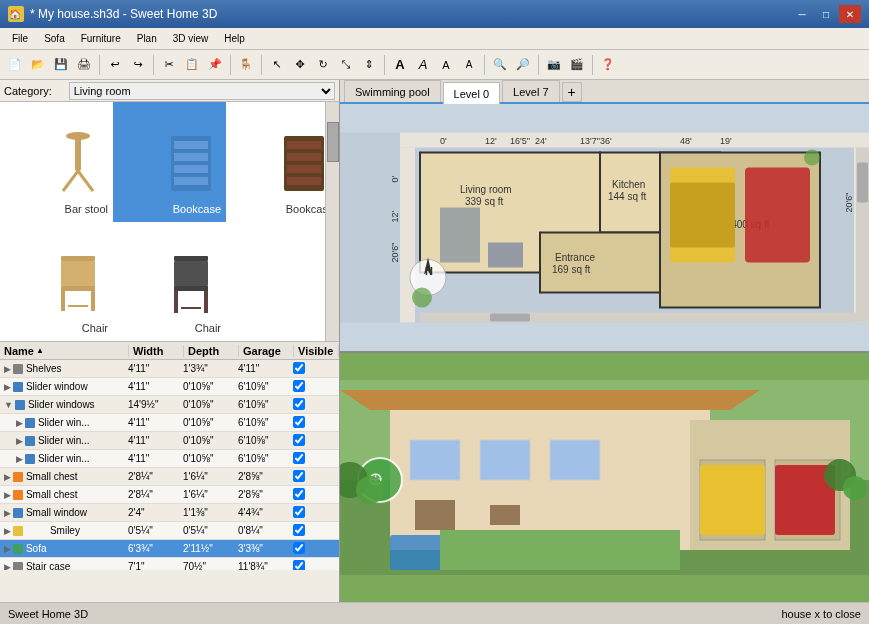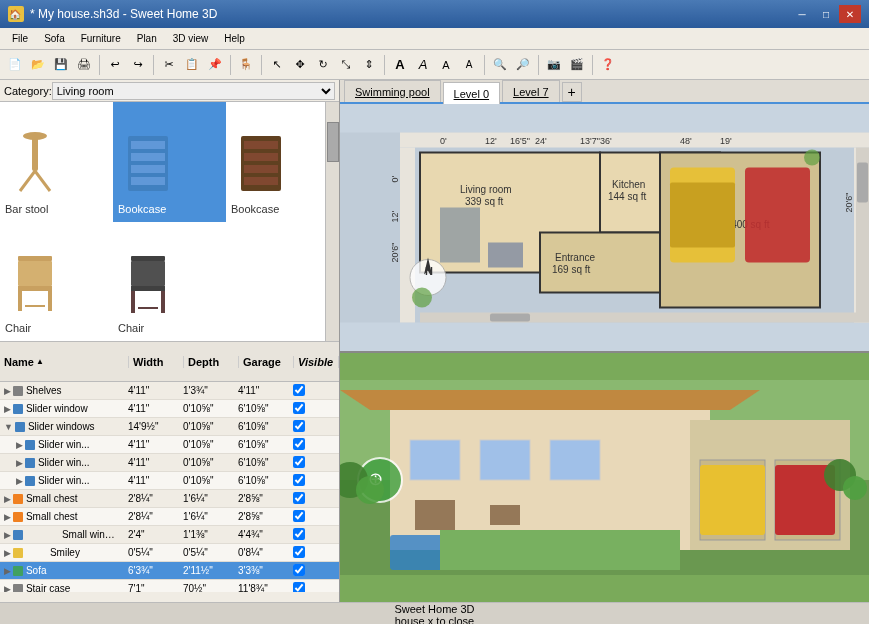--- a/index.html
+++ b/index.html
@@ -107,21 +107,21 @@
     #left-panel {
       width: 340px;
       display: flex;
       flex-direction: column;
       border-right: 1px solid #999;
       background: #f0ece4;
     }
     .furniture-item {
       display: flex;
       flex-direction: column;
-      align-items: flex-start;
+      align-items: flex-end;
       justify-content: flex-end;
       padding: 8px 4px 6px;
       border: 1px solid transparent;
       cursor: pointer;
     }
     .furniture-item.selected { background: #4a90d9; }
     .furniture-item.selected .item-label { color: white; }
     .furniture-thumb {
       width: 60px;
       height: 70px;
@@ -193,21 +193,20 @@
       height: 22px;
       padding: 0 10px;
       display: flex;
       align-items: center;
       font-size: 11px;
       cursor: pointer;
       border: 1px solid #bbb;
       border-bottom: none;
       background: #e0dcd4;
       margin-right: 2px;
-      text-decoration: underline;
     }
     .tab.active {
       background: white;
       border-bottom: 1px solid white;
       margin-bottom: -1px;
       z-index: 1;
     }
 
     
     #floorplan {
@@ -290,21 +289,21 @@
   <button class="toolbar-btn">📷</button>
   <button class="toolbar-btn">🎬</button>
   <div class="toolbar-sep"></div>
   <button class="toolbar-btn">❓</button>
 </div>
 
 <div style="display:flex; height: calc(624px - 28px - 22px - 30px - 22px);">
 
   <div id="left-panel">
 
-    <div style="height:22px; background:#f0ece4; display:flex; align-items:center; padding:0 4px; gap:0; border-bottom:1px solid #bbb;">
+    <div style="height:22px; background:#f0ece4; display:flex; align-items:center; padding:0 4px; gap:17px; border-bottom:1px solid #bbb;">
       <span>Category:</span>
       <select style="flex:1; height:18px; font-size:11px; border:1px solid #bbb;">
         <option>Living room</option>
         <option>Bedroom</option>
         <option>Kitchen</option>
         <option>Bathroom</option>
       </select>
     </div>
 
 
@@ -375,29 +374,29 @@
         </div>
         <span class="item-label">Chair</span>
       </div>
 
 
       <div style="position:absolute; right:0; top:0; width:14px; height:100%; background:#e0dcd4; border-left:1px solid #bbb;">
         <div style="width:12px; height:40px; background:#aaa; border:1px solid #888; margin:20px auto 0;"></div>
       </div>
     </div>
 
-    <div id="table-header" style="display:grid; grid-template-columns:1fr 55px 55px 55px 45px; height:40px; background:#e8e4dc; border-bottom:1px solid #bbb; align-items:center; font-size:11px; font-weight:bold;">
+    <div id="table-header" style="display:grid; grid-template-columns:1fr 55px 55px 55px 45px; height:18px; background:#e8e4dc; border-bottom:1px solid #bbb; align-items:center; font-size:11px; font-weight:bold;">
       <div class="th" style="display:flex;align-items:center;gap:2px; padding:0 4px; border-right:1px solid #ccc;">
         <span>Name</span>
         <span style="font-size:8px;">▲</span>
       </div>
       <div class="th" style="padding:0 4px; border-right:1px solid #ccc;">Width</div>
       <div class="th" style="padding:0 4px; border-right:1px solid #ccc;">Depth</div>
       <div class="th" style="padding:0 4px; border-right:1px solid #ccc;">Garage</div>
-      <div class="th" style="padding:0 4px;font-style:italic;">Visible</div>
+      <div class="th" style="padding:0 4px;">Visible</div>
     </div>
 
     <div id="table-body" style="flex:1; overflow-y:auto; font-size:10.5px; max-height:210px;">
     <div class="table-row">
       <div class="td" style="padding-left:4px; display:flex; align-items:center; overflow:hidden; white-space:nowrap;">
         <span style="font-size:9px; color:#666; margin-right:2px;">▶</span>
         <span style="display:inline-block; width:10px; height:10px; background:#808080; border-radius:1px; margin-right:3px; flex-shrink:0;"></span>
         <span style="overflow:hidden; text-overflow:ellipsis;">Shelves</span>
       </div>
       <div class="td">4'11"</div>
@@ -479,21 +478,21 @@
       </div>
       <div class="td">2'8¼"</div>
       <div class="td">1'6¼"</div>
       <div class="td">2'8⅝"</div>
       <div class="td"><input type="checkbox" checked="" style="width: 12px; height: 12px;"></div>
     </div>
         <div class="table-row">
       <div class="td" style="padding-left:4px; display:flex; align-items:center; overflow:hidden; white-space:nowrap;">
         <span style="font-size:9px; color:#666; margin-right:2px;">▶</span>
         <span style="display:inline-block; width:10px; height:10px; background:#4080c0; border-radius:1px; margin-right:3px; flex-shrink:0;"></span>
-        <span style="overflow:hidden; text-overflow:ellipsis;margin-left:36px;">Small window</span>
+        <span style="overflow:hidden; text-overflow:ellipsis;">Small window</span>
       </div>
       <div class="td">2'4"</div>
       <div class="td">1'1⅜"</div>
       <div class="td">4'4¾"</div>
       <div class="td"><input type="checkbox" checked="" style="width: 12px; height: 12px;"></div>
     </div>
         <div class="table-row">
       <div class="td" style="padding-left:4px; display:flex; align-items:center; overflow:hidden; white-space:nowrap;">
         <span style="font-size:9px; color:#666; margin-right:2px;">▶</span>
         <span style="display:inline-block; width:10px; height:10px; background:#e8c040; border-radius:1px; margin-right:3px; flex-shrink:0;"></span>
@@ -640,16 +639,16 @@
 
           <rect x="100" y="150" width="240" height="40" fill="#78b060"></rect>
         </svg>
       </div>
     </div>
 
   </div>
 
 </div>
 
-<div id="statusbar" style="height:22px; background:#d4d0c8; display:flex; align-items:center; justify-content:space-between; padding:0 8px; border-top:1px solid #bbb; font-size:11px;flex-direction:column;">
+<div id="statusbar" style="height:22px; background:#d4d0c8; display:flex; align-items:center; justify-content:space-between; padding:0 8px; border-top:1px solid #bbb; font-size:11px;">
   <span>Sweet Home 3D</span>
   <span>house x to close</span>
 </div>
 
 </body></html>

